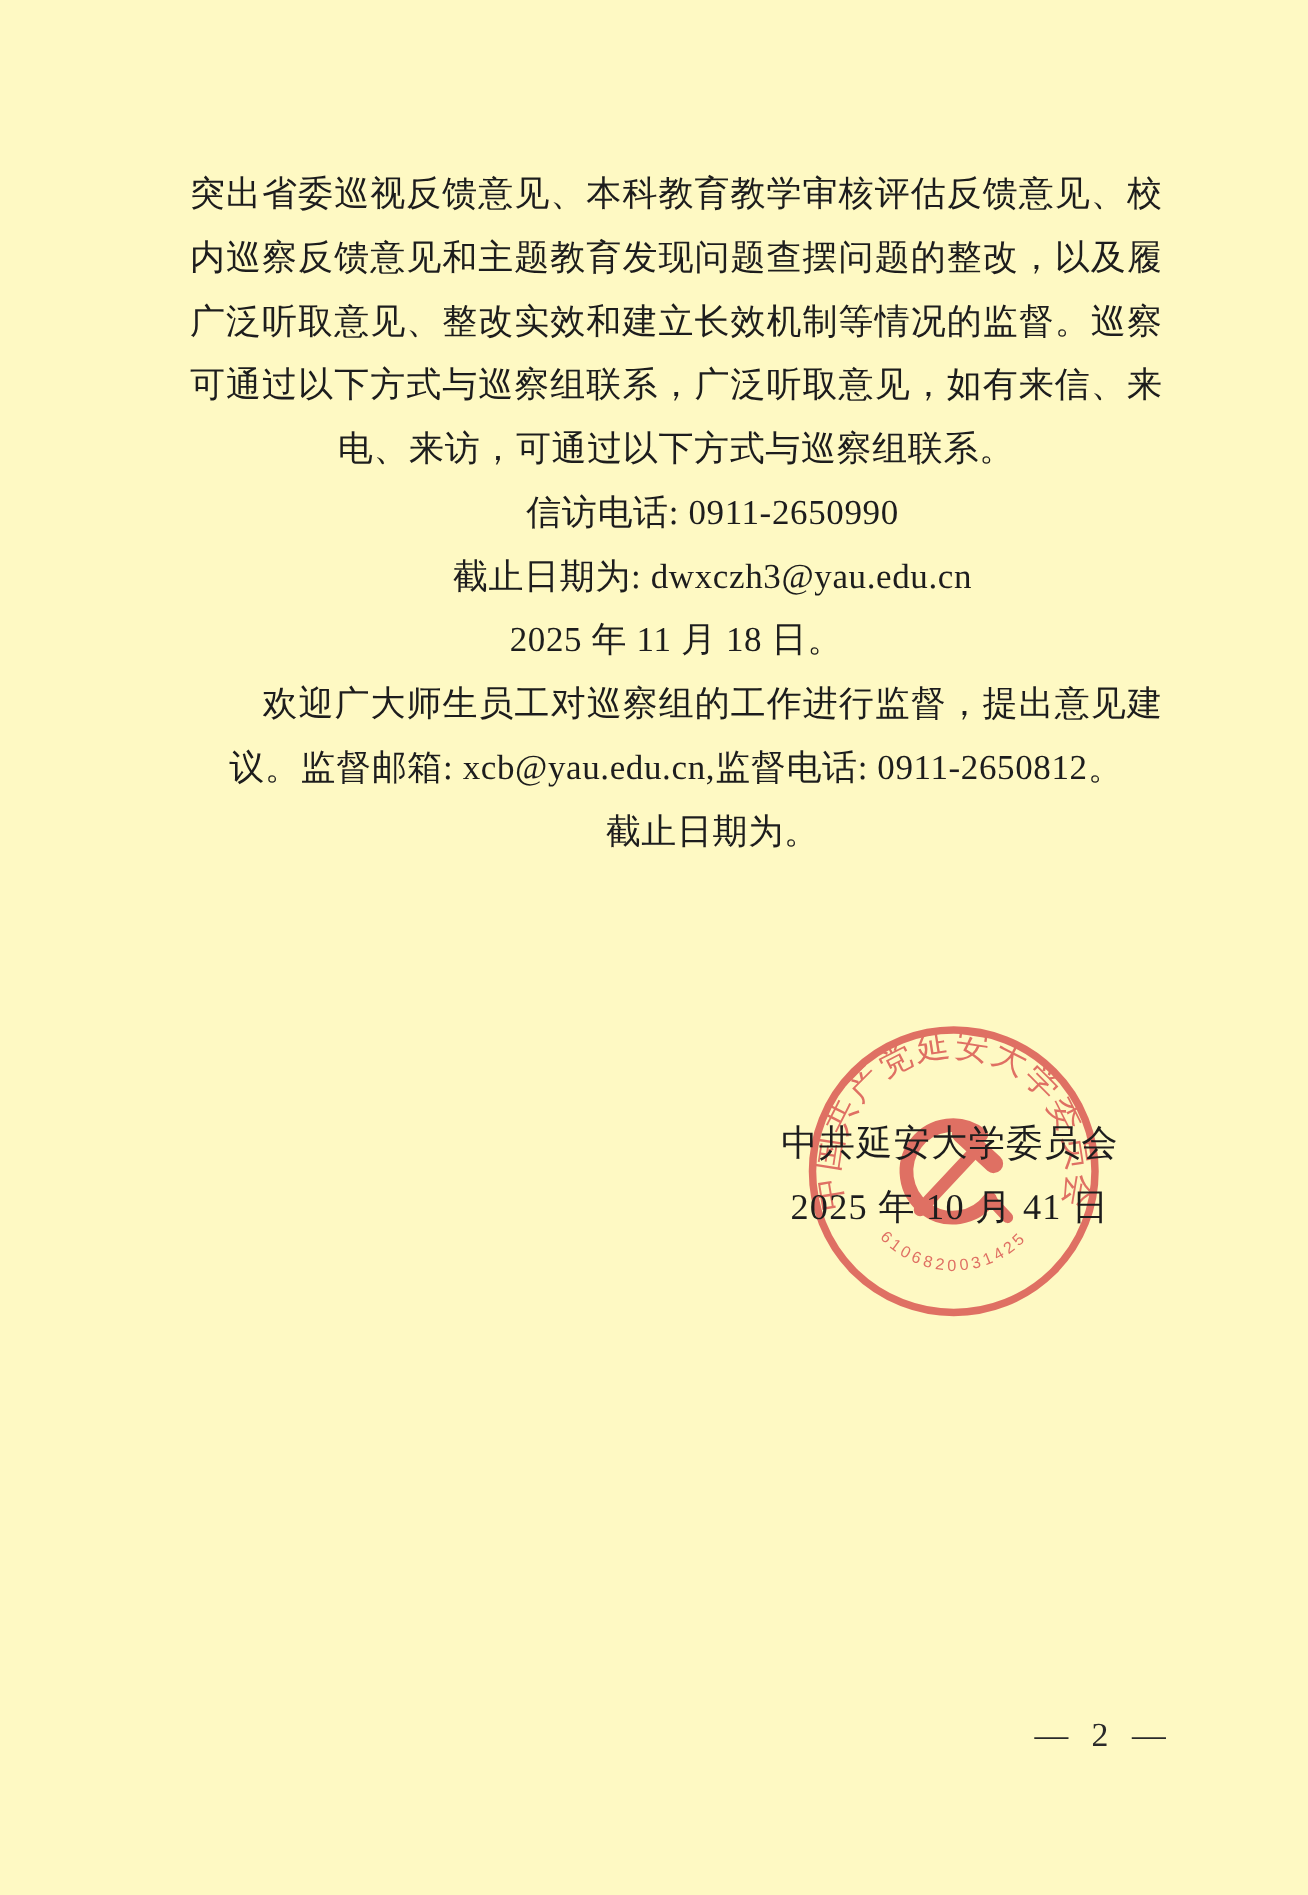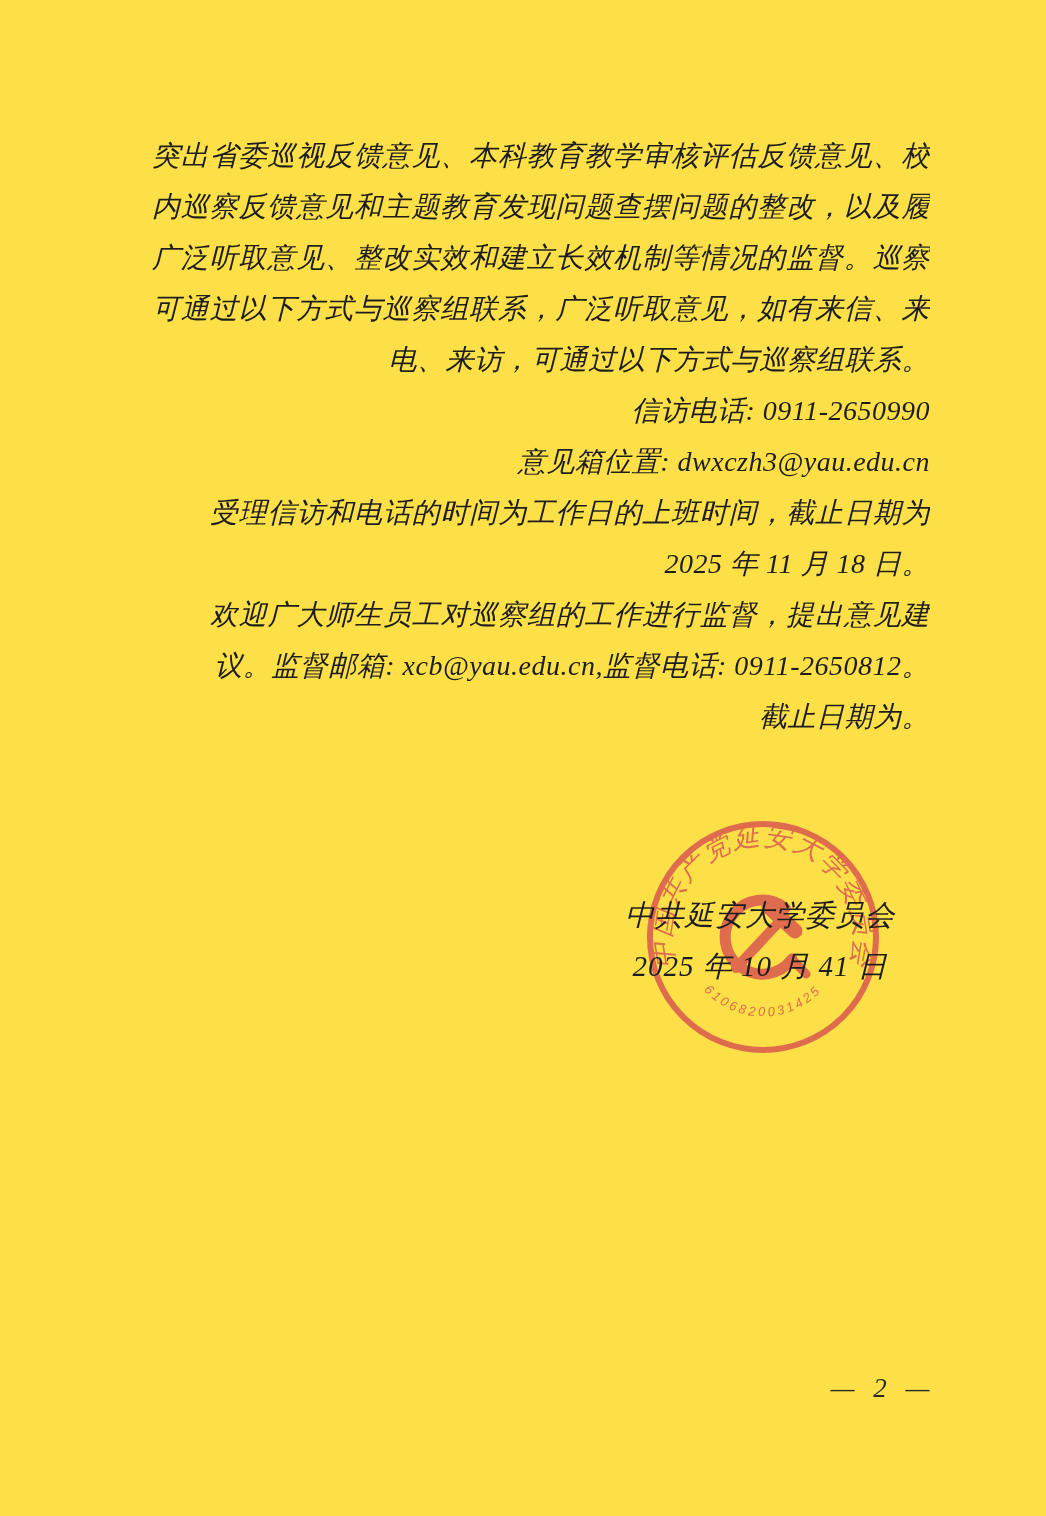--- a/index.html
+++ b/index.html
@@ -6,31 +6,30 @@
   html,body { background:#ffffff; }
   body {
     width:1046px; height:1516px;
     position:relative;
     font-family:"Liberation Serif","DejaVu Serif",serif;
     color:#1d1d1d;
     overflow:hidden;
   }
   .page {
     position:absolute; inset:0;
-    background:#fde047;
-    font-style:italic;
+    background:#fef9c3;
   }
   .body-text {
     position:absolute;
     left:152px; top:130px; width:778px;
     font-size:28px;
   }
   .line {
     height:51px; line-height:51px;
-    text-align:right;
+    text-align:center;
     letter-spacing:0.5px;
   }
   .line.fill {
     text-align:justify;
     text-align-last:justify;
     text-justify:inter-character;
     overflow:hidden;
   }
   .line.indent { text-indent:58px; }
 
@@ -61,23 +60,22 @@
 <div class="page">
 
   <div class="body-text">
     <div class="line fill">突出省委巡视反馈意见、本科教育教学审核评估反馈意见、校</div>
     <div class="line fill">内巡察反馈意见和主题教育发现问题查摆问题的整改，以及履</div>
     <div class="line fill">广泛听取意见、整改实效和建立长效机制等情况的监督。巡察组</div>
     <div class="line fill">可通过以下方式与巡察组联系，广泛听取意见，如有来信、来</div>
     <div class="line">电、来访，可通过以下方式与巡察组联系。</div>
 
     <div class="line indent">信访电话: 0911-2650990</div>
-    <div class="line indent">意见箱位置: dwxczh3@yau.edu.cn</div>
+    <div class="line indent">截止日期为: dwxczh3@yau.edu.cn</div>
 
-    <div class="line indent fill">受理信访和电话的时间为工作日的上班时间，截止日期为</div>
     <div class="line">2025 年 11 月 18 日。</div>
 
     <div class="line indent fill">欢迎广大师生员工对巡察组的工作进行监督，提出意见建</div>
     <div class="line">议。监督邮箱: xcb@yau.edu.cn,监督电话: 0911-2650812。</div>
 
     <div class="line indent">截止日期为。</div>
   </div>
 
   <div class="seal-wrap seal-colored" style="color: rgb(217, 83, 79);">
     <svg width="242" height="242" viewBox="0 0 242 242">

